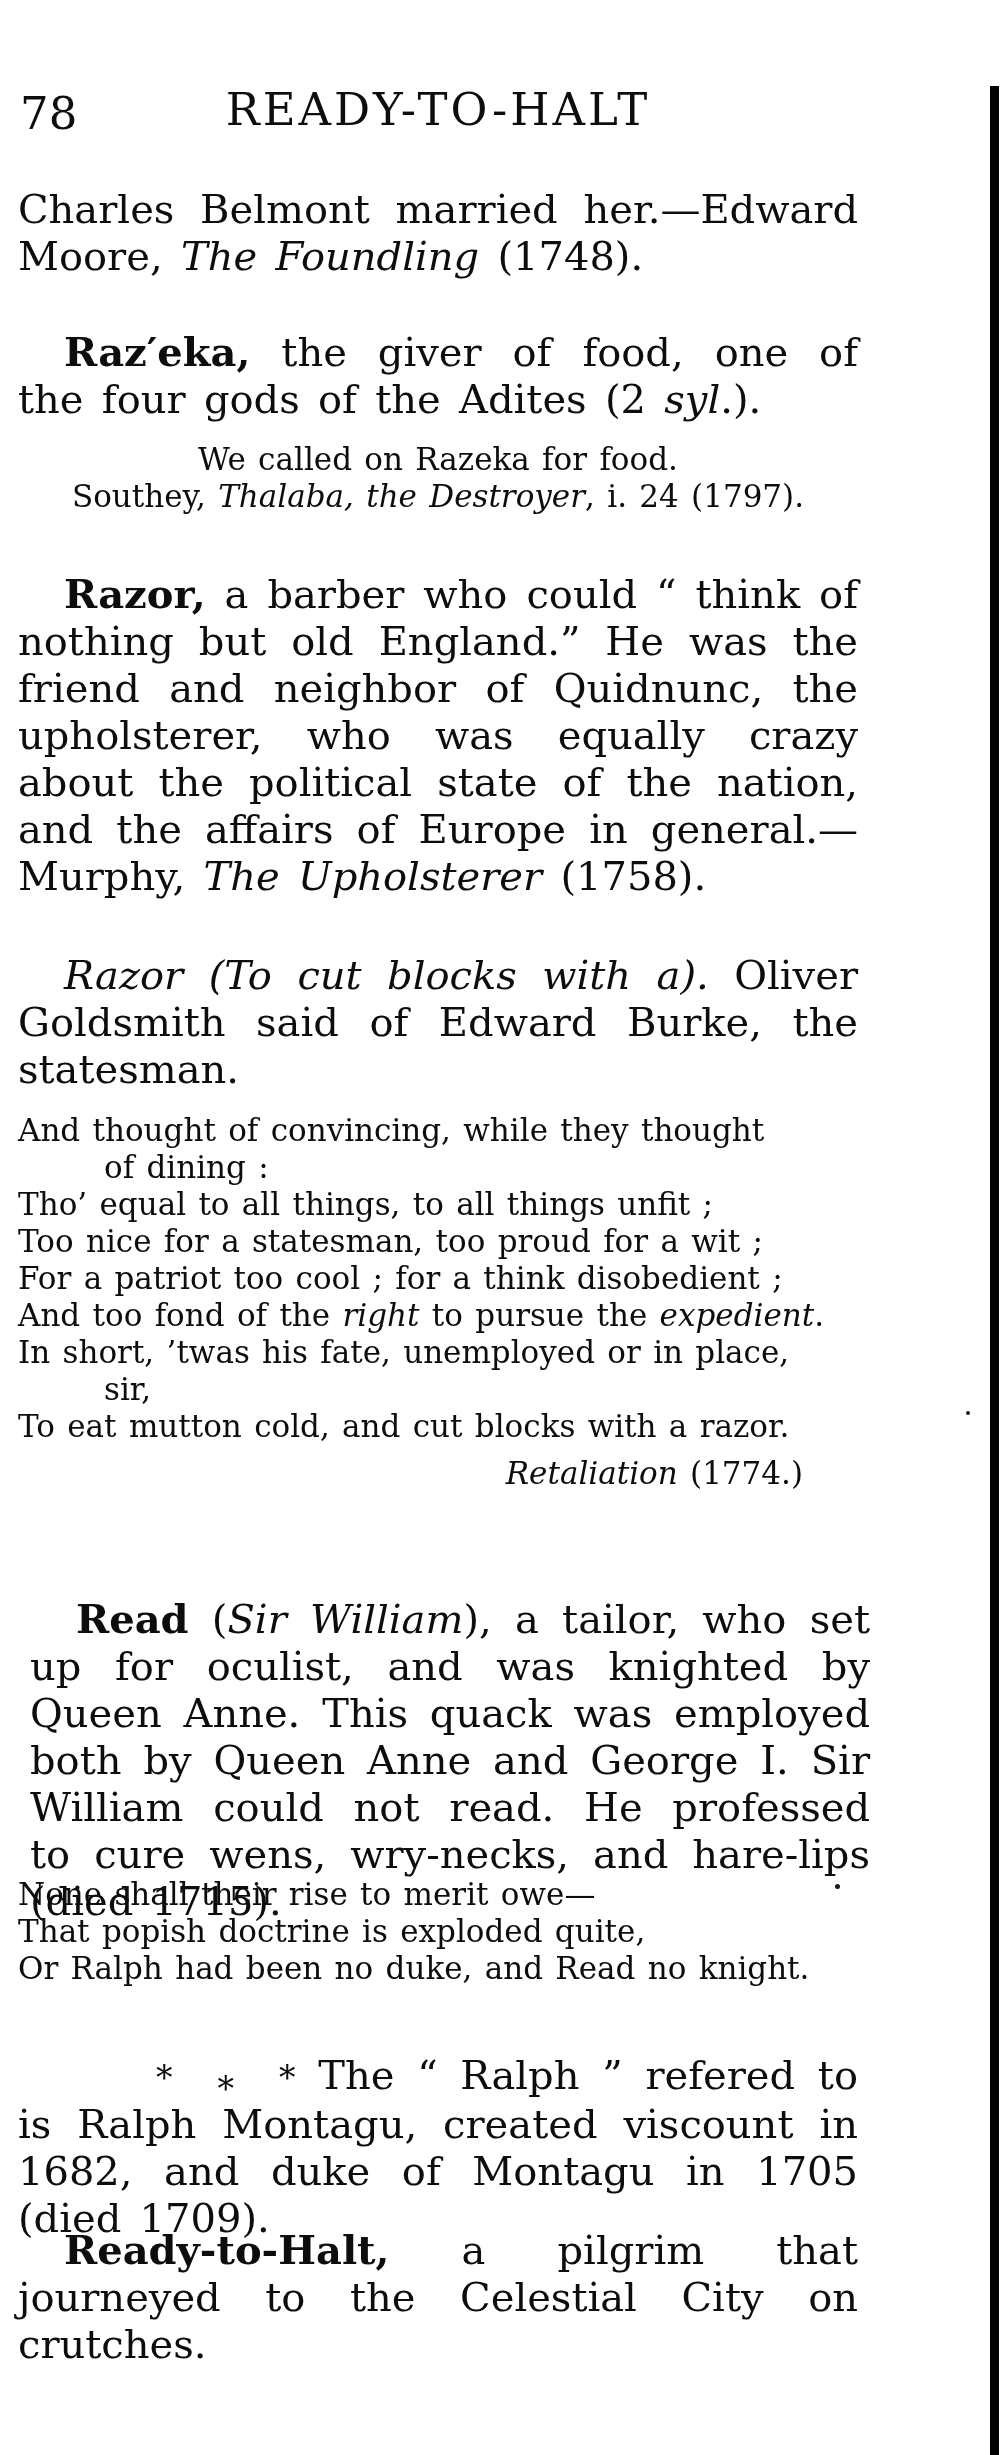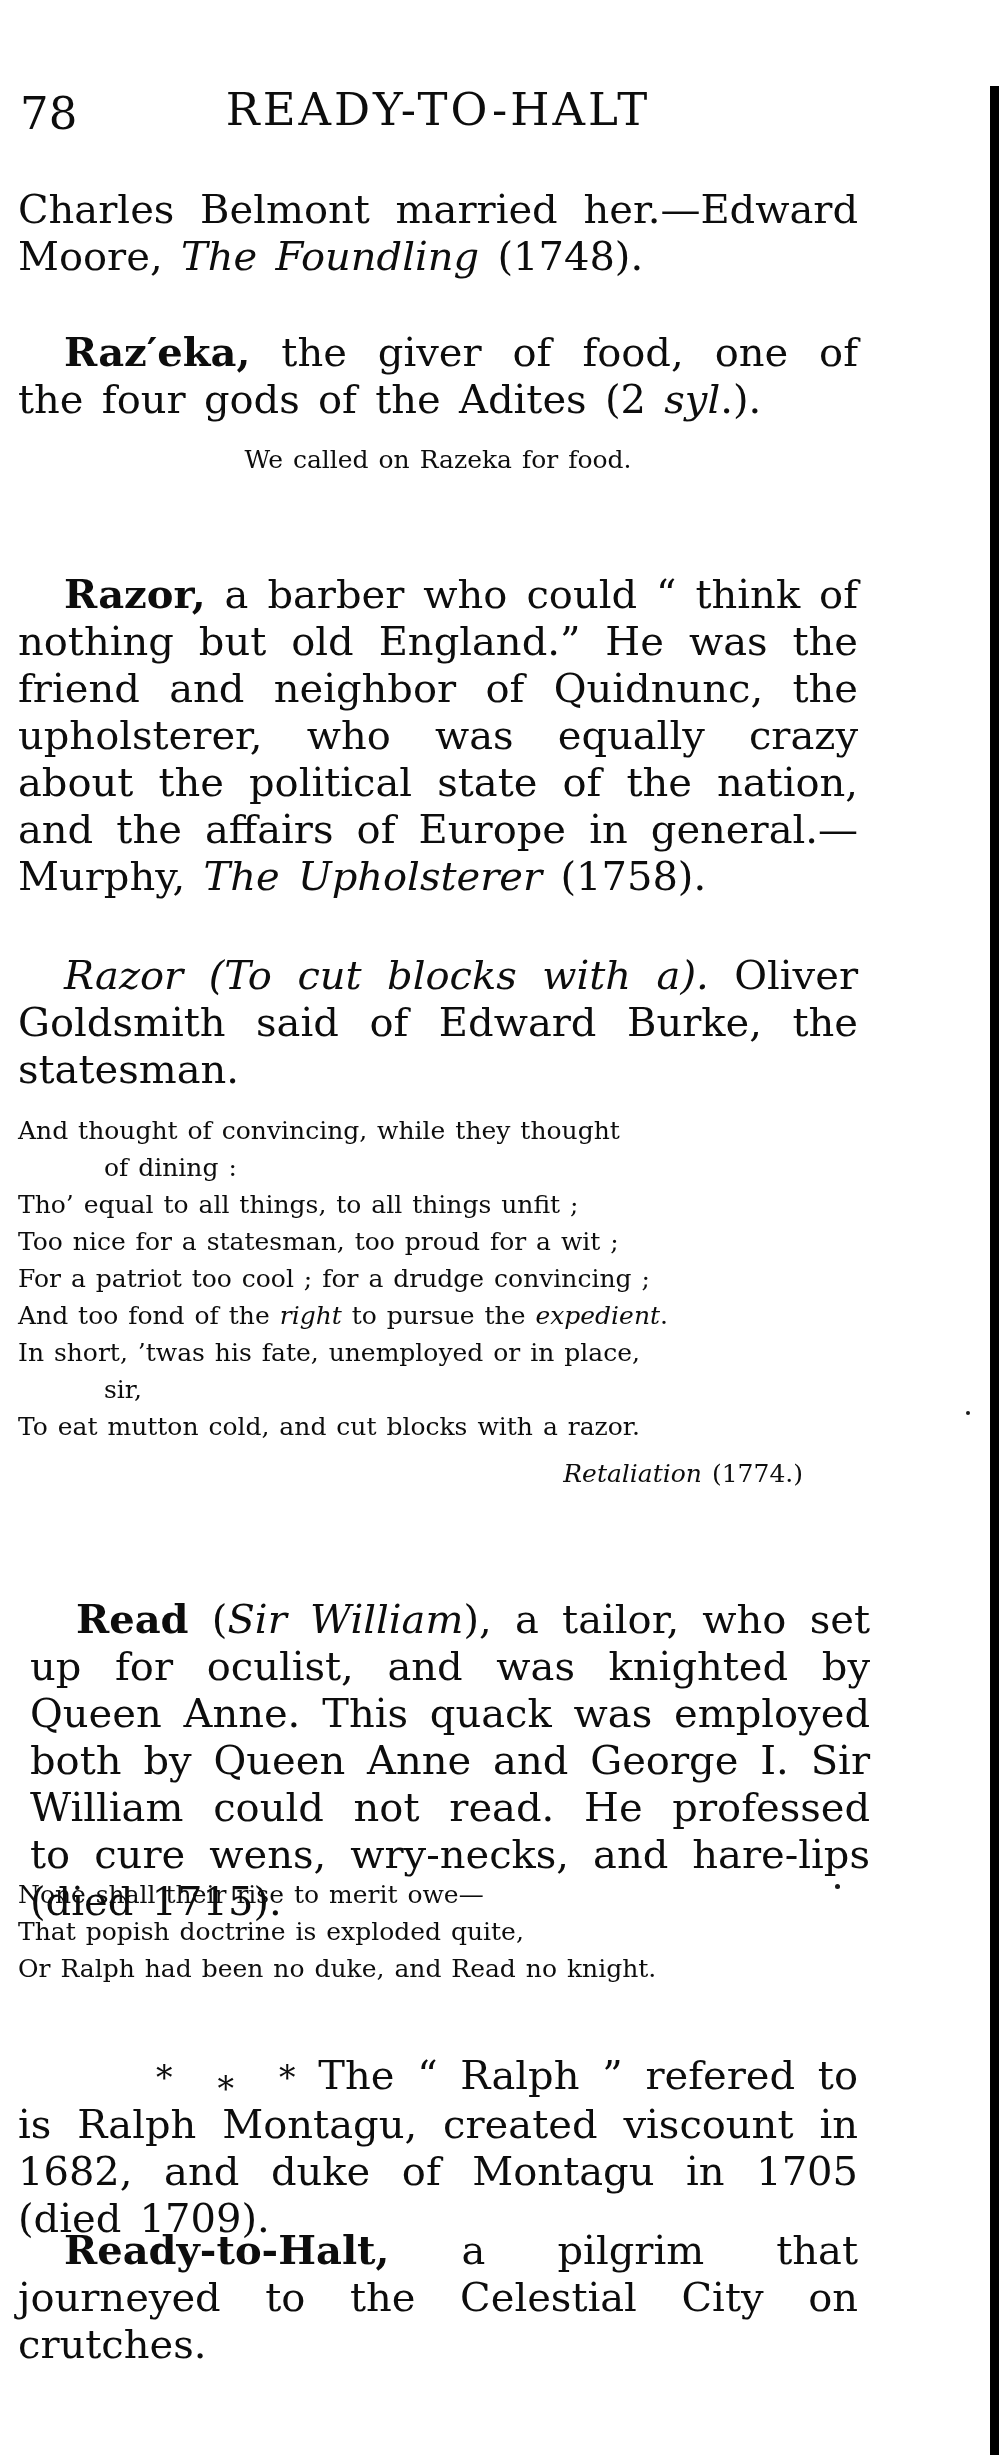--- a/index.html
+++ b/index.html
@@ -32,21 +32,21 @@
     font-size:40px; line-height:47px;
     text-align:justify;
     word-spacing:0.14em;
   }
   .main.indent { text-indent:46px; }
   .main b { font-weight:bold; }
   .main i, .small i { font-style:italic; }
 
   
   .small {
-    font-size:25px; line-height:37px;
+    font-size:31px; line-height:37px;
     word-spacing:0.08em;
   }
   .centered { text-align:center; }
   .verse-line { white-space:nowrap; }
   .verse-runover { padding-left:86px; }
   .cite-right { text-align:right; }
 
   .asterism { display:inline-block; font-size:33px; }
   .ast { display:inline-block; }
   .ast-mid { transform:translateY(11px); margin:0 -1px; }
@@ -73,36 +73,39 @@
   <p class="abs main" style="top:186px; margin:0;">
     <span>Charles Belmont married her.—Edward Moore, </span><i>The Foundling</i><span> (1748).</span>
   </p>
 
   <p class="abs main indent" style="top:328px; margin:0;">
     <b>Raz′eka,</b><span> the giver of food, one of the four gods of the Adites (2 </span><i>syl</i><span>.).</span>
   </p>
 
   <div class="abs small centered" style="top:441px;">
     <div class="verse-line">We called on Razeka for food.</div>
+    <div class="verse-line">
+      <span>Southey, </span><i>Thalaba, the Destroyer</i><span>, i. 24 (1797).</span>
+    </div>
   </div>
 
   <p class="abs main indent" style="top:570px; margin:0;">
     <b>Razor,</b><span> a barber who could “ think of nothing but old England.” He was the friend and neighbor of Quidnunc, the upholsterer, who was equally crazy about the political state of the nation, and the affairs of Europe in general.—Murphy, </span><i>The Upholsterer</i><span> (1758).</span>
   </p>
 
   <p class="abs main indent" style="top:952px; margin:0;">
     <i>Razor (To cut blocks with a).</i><span> Oliver Goldsmith said of Edward Burke, the statesman.</span>
   </p>
 
   <div class="abs small" style="top:1112px;">
     <div class="verse-line">And thought of convincing, while they thought</div>
     <div class="verse-line verse-runover">of dining :</div>
     <div class="verse-line">Tho’ equal to all things, to all things unfit ;</div>
     <div class="verse-line">Too nice for a statesman, too proud for a wit ;</div>
-    <div class="verse-line">For a patriot too cool ; for a drudge convincing ;</div>
+    <div class="verse-line">For a patriot too cool ; for a think disobedient ;</div>
     <div class="verse-line">
       <span>And too fond of the </span><i>right</i><span> to pursue the </span><i>expedient</i><span>.</span>
     </div>
     <div class="verse-line">In short, ’twas his fate, unemployed or in place,</div>
     <div class="verse-line verse-runover">sir,</div>
     <div class="verse-line">To eat mutton cold, and cut blocks with a razor.</div>
     <div class="cite-right" style="padding-right:55px; margin-top:10px;">
       <i>Retaliation</i><span> (1774.)</span>
     </div>
   </div>

